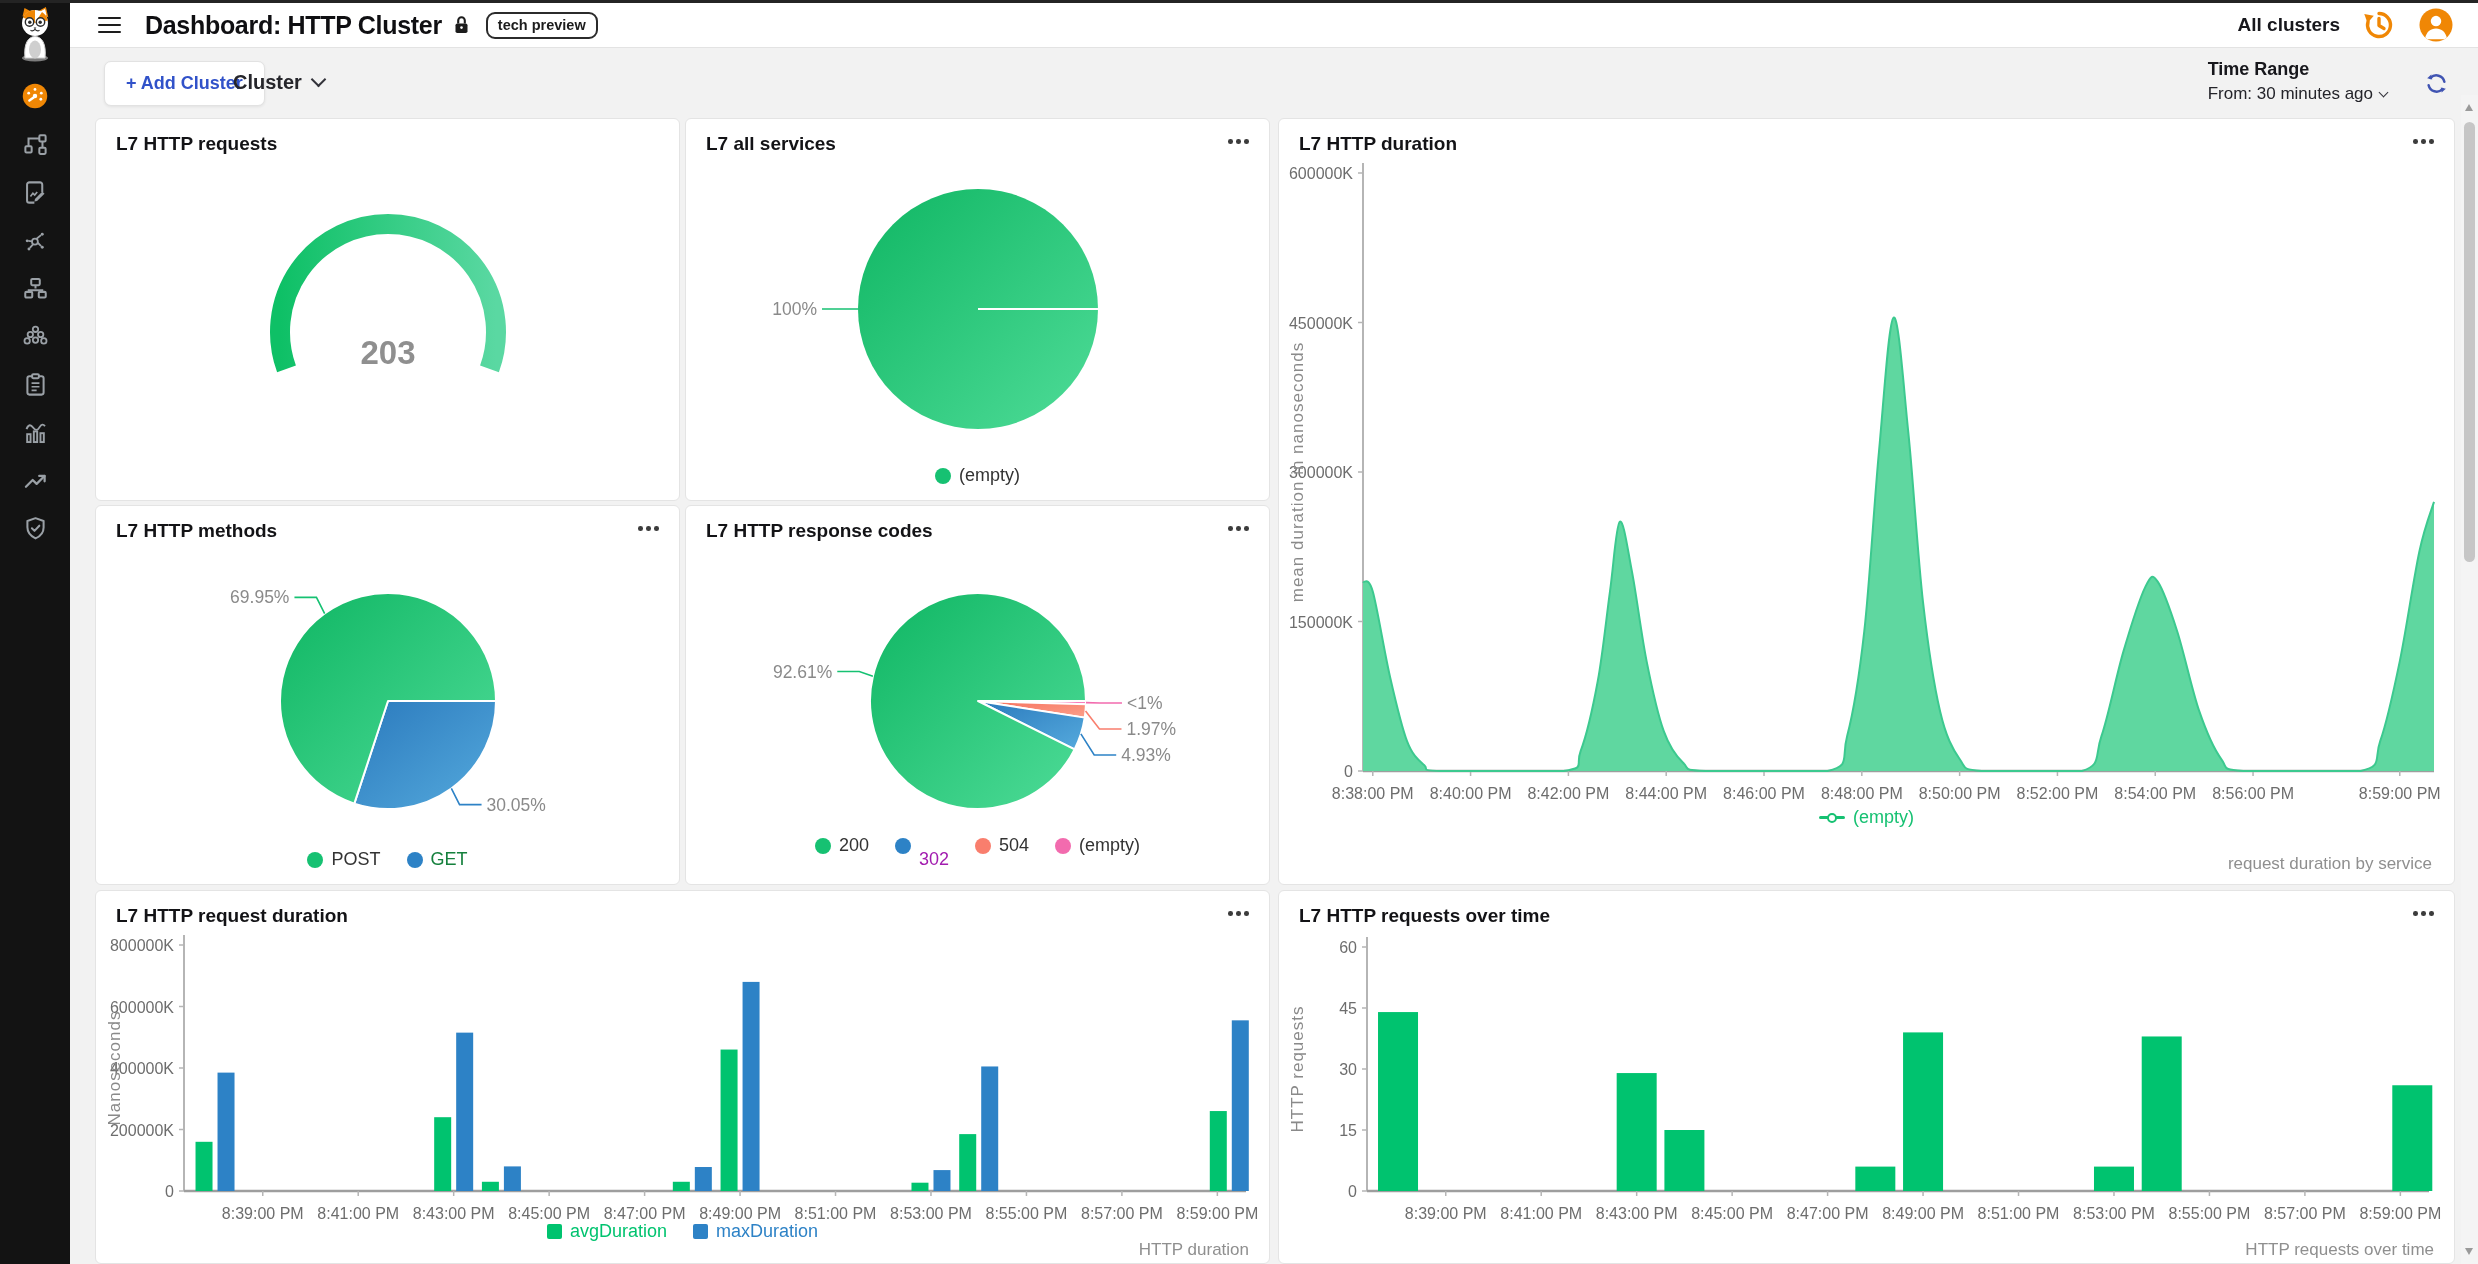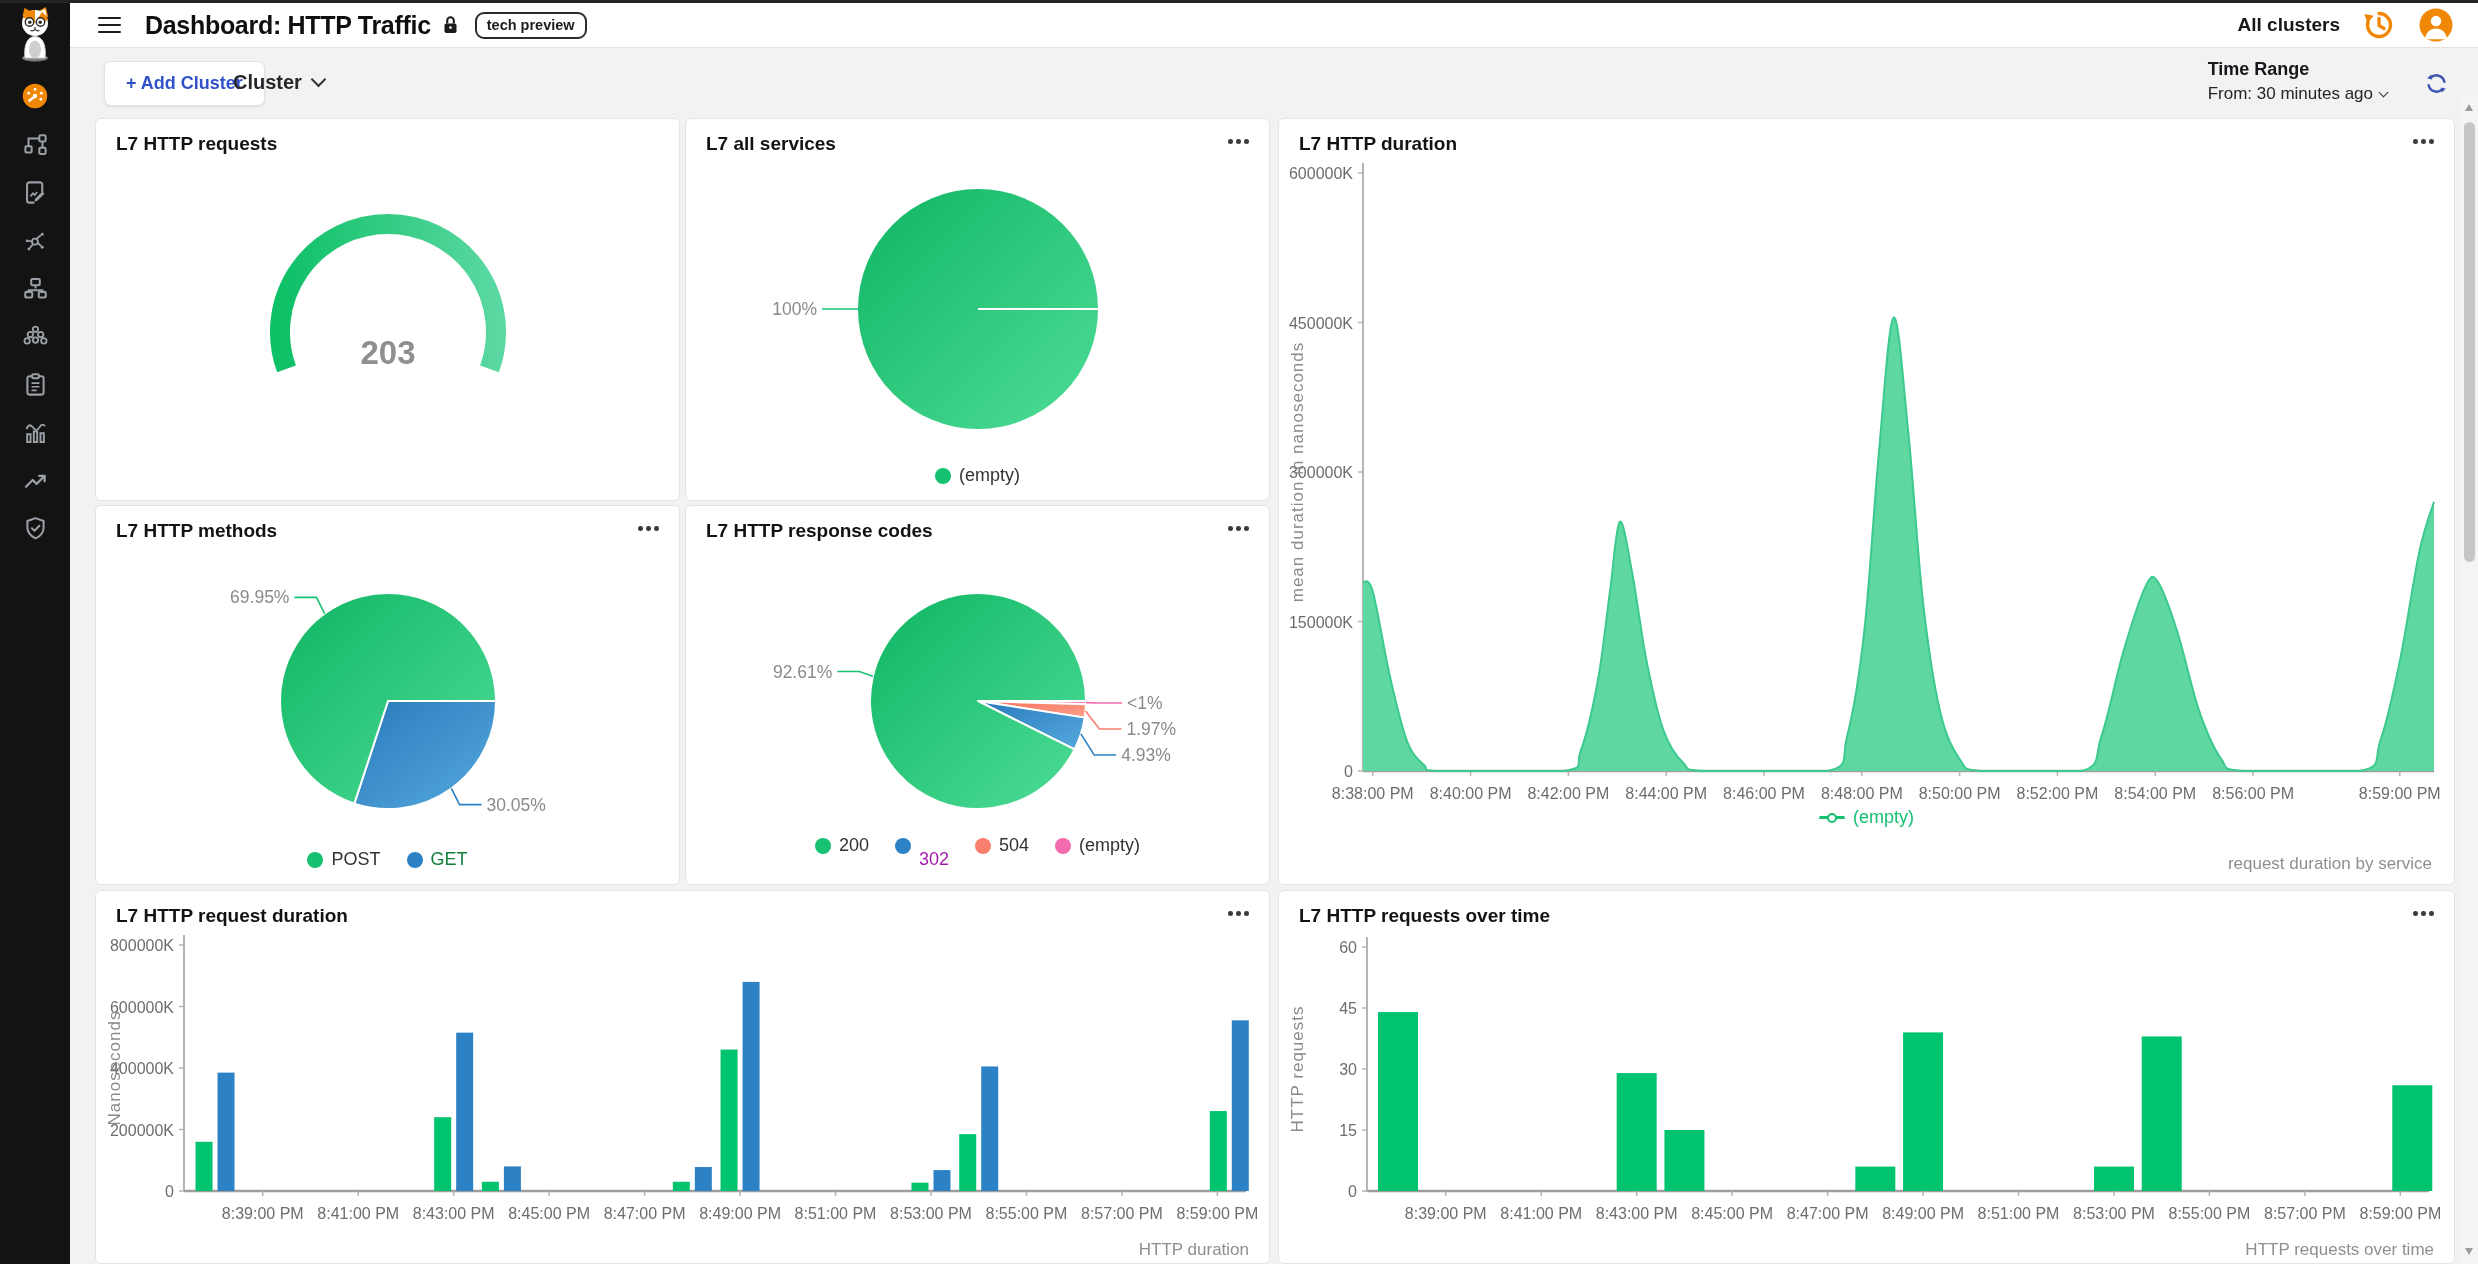--- a/index.html
+++ b/index.html
@@ -168,21 +168,21 @@
     </div>
   </nav>
 </aside>
 
 <header class="topbar">
   <div class="hamburger">
       <span></span>
       <span></span>
       <span></span>
     </div>
-  <div class="page-title">Dashboard: HTTP Traffic</div>
+  <div class="page-title">Dashboard: HTTP Cluster</div>
   <div class="lockwrap">
     <svg width="17" height="20" viewBox="0 0 17 20">
       <rect x="2.5" y="8.5" width="12" height="9.5" rx="1.8" fill="#1c1c1c"></rect>
       <path d="M5.2 8.5 V5.6 a3.3 3.3 0 0 1 6.6 0 V8.5" stroke="#1c1c1c" stroke-width="2.1" fill="none"></path>
       <circle cx="8.5" cy="12.6" r="1.3" fill="#fff"></circle>
     </svg>
   </div>
   <div class="badge">tech preview</div>
   <div class="tb-right">
     <div class="all-clusters">All clusters</div>
@@ -474,20 +474,30 @@
       <rect x="1113.7943820224718" y="190.05" width="17" height="79.94999999999999" fill="#00c36f"></rect>
       <rect x="121.5247191011236" y="151.6125" width="17" height="118.38749999999999" fill="#2d82c6"></rect>
       <rect x="360.17640449438204" y="111.63749999999999" width="17" height="158.3625" fill="#2d82c6"></rect>
       <rect x="407.9067415730337" y="245.4" width="17" height="24.599999999999994" fill="#2d82c6"></rect>
       <rect x="598.8280898876404" y="246.015" width="17" height="23.985000000000014" fill="#2d82c6"></rect>
       <rect x="646.5584269662921" y="60.900000000000006" width="17" height="209.1" fill="#2d82c6"></rect>
       <rect x="837.4797752808988" y="249.09" width="17" height="20.909999999999997" fill="#2d82c6"></rect>
       <rect x="885.2101123595505" y="145.4625" width="17" height="124.5375" fill="#2d82c6"></rect>
       <rect x="1135.7943820224718" y="99.3375" width="17" height="170.6625" fill="#2d82c6"></rect>
     </svg>
+  <div class="legend" style="top:330px;">
+      <span class="it">
+        <span class="mk-s" style="background: rgb(0, 195, 111);"></span>
+        <span style="color: rgb(0, 195, 111);">avgDuration</span>
+      </span>
+      <span class="it">
+        <span class="mk-s" style="background: rgb(45, 130, 198);"></span>
+        <span style="color: rgb(45, 130, 198);">maxDuration</span>
+      </span>
+    </div>
   <div class="caption" style="bottom:3px;right:20px;">HTTP duration</div>
 </section>
 
 <section class="panel" style="left:1278px;top:890px;width:1177px;height:374px;">
   <div class="panel-title">L7 HTTP requests over time</div>
   <div class="dots">
       <i></i>
       <i></i>
       <i></i>
     </div>

